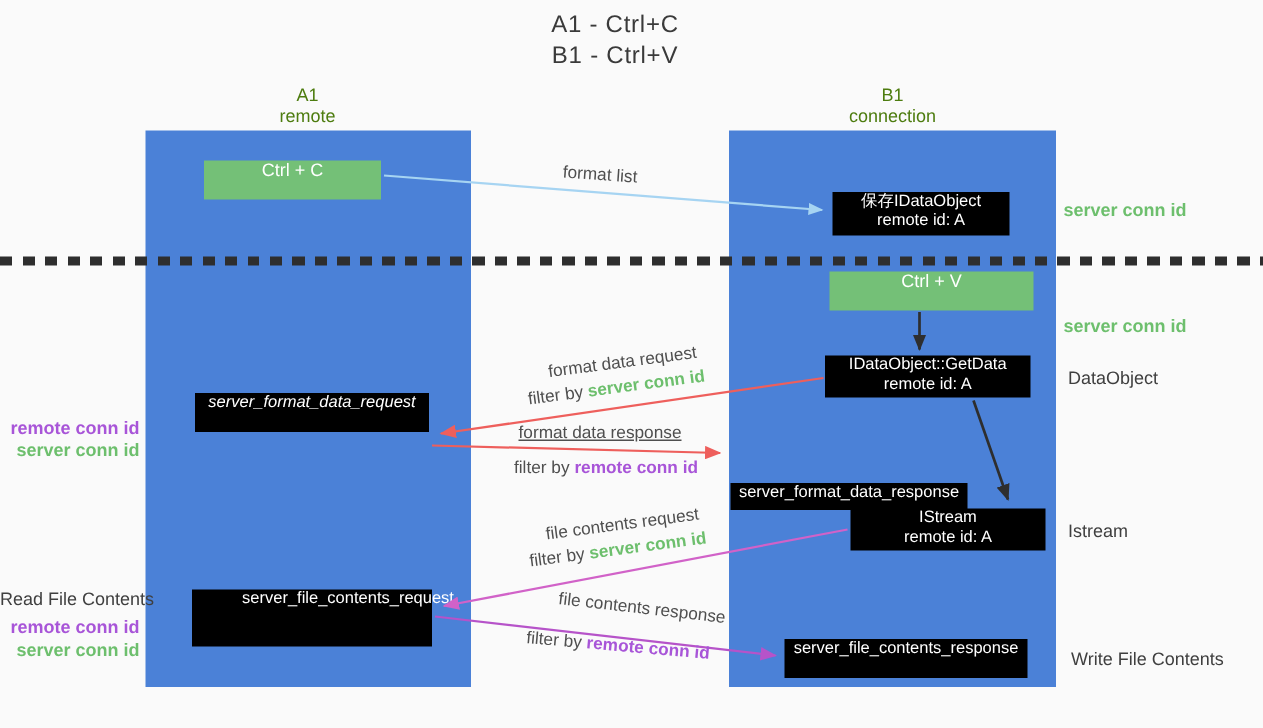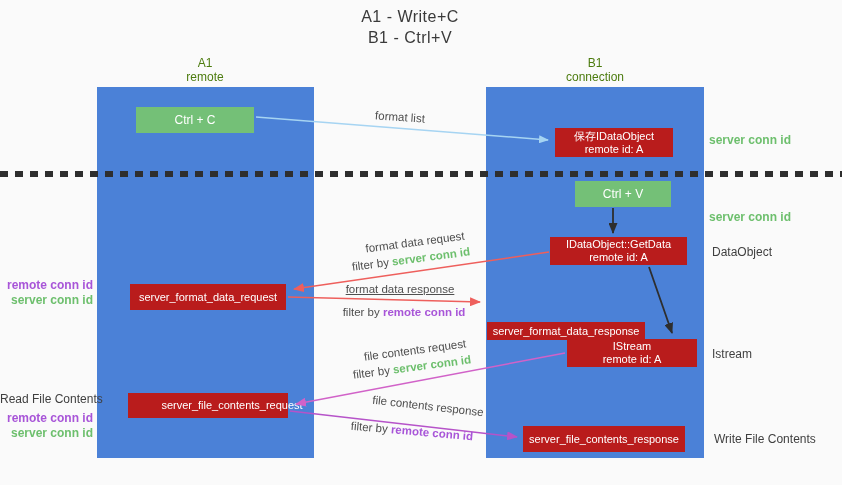--- a/index.html
+++ b/index.html
@@ -18,41 +18,41 @@
   }
   .col-header {
     font-size: 12px; color: #4d7c0f; text-align: center; line-height: 14px;
   }
   .lifeline { background: #4b81d7; }
   .divider {
     height: 6px; width: 842px;
     background: repeating-linear-gradient(90deg, #2e2e2e 0 8px, transparent 8px 15px);
   }
   .box {
-    display: flex; align-items: center; justify-content: center;
+    display: flex; align-items: flex-start; justify-content: center;
     color: #ffffff; text-align: center; line-height: 13px;
   }
   .box-green { background: #74c077; font-size: 12px; }
-  .box-orange { background: #b91c1c; font-size: 11px; }
+  .box-orange { background: #000000; font-size: 11px; }
   .box .two-line { line-height: 13px; }
   .lbl { font-size: 11.5px; color: #4f4f4f; white-space: nowrap; transform-origin: center; }
   .lbl-center { transform: translate(-50%, -50%); }
   .green-t { color: #6dbf6d; font-weight: 700; }
   .purple-t { color: #a855d8; font-weight: 700; }
   .side-plain { font-size: 12px; color: #3f3f3f; white-space: nowrap; }
   .side-bold { font-size: 12px; font-weight: 700; white-space: nowrap; }
   .left-rail { left: 0; width: 93px; text-align: right; }
   svg.arrows { position: absolute; left: 0; top: 0; pointer-events: none; }
 </style>
 </head>
 <body>
 
 <div id="canvas">
 
-  <div class="abs title-line" style="left:330px; top:8px;">A1 - Write+C</div>
+  <div class="abs title-line" style="left:330px; top:8px;">A1 - Ctrl+C</div>
   <div class="abs title-line" style="left:330px; top:29px;">B1 - Ctrl+V</div>
 
   <div class="abs col-header" style="left:145px; top:56px; width:120px;">
     <div>A1</div>
     <div>remote</div>
   </div>
   <div class="abs col-header" style="left:535px; top:56px; width:120px;">
     <div>B1</div>
     <div>connection</div>
   </div>
@@ -66,47 +66,47 @@
     <span>Ctrl + C</span>
   </div>
 
   <div class="abs box box-orange" style="left:555px; top:128px; width:118px; height:29px;">
     <div class="two-line">
       <div>保存IDataObject</div>
       <div>remote id: A</div>
     </div>
   </div>
 
-  <div class="abs box box-green" style="left:553px; top:181px; width:96px; height:26px;margin-left:22px;">
+  <div class="abs box box-green" style="left:553px; top:181px; width:136px; height:26px;">
     <span>Ctrl + V</span>
   </div>
 
   <div class="abs box box-orange" style="left:550px; top:237px; width:137px; height:28px;">
     <div class="two-line">
       <div>IDataObject::GetData</div>
       <div>remote id: A</div>
     </div>
   </div>
 
-  <div class="abs box box-orange" style="left:130px; top:284px; width:156px; height:26px;">
+  <div class="abs box box-orange" style="left:130px; top:262px; width:156px; height:26px;font-style:italic;">
     <span>server_format_data_request</span>
   </div>
 
   <div class="abs box box-orange" style="left:487px; top:290px; width:158px; height:18px;margin-top:32px;">
     <span>server_format_data_response</span>
   </div>
 
   <div class="abs box box-orange" style="left:567px; top:339px; width:130px; height:28px;">
     <div class="two-line">
       <div>IStream</div>
       <div>remote id: A</div>
     </div>
   </div>
 
-  <div class="abs box box-orange" style="left:128px; top:393px; width:160px; height:25px;padding-left:48px;">
+  <div class="abs box box-orange" style="left:128px; top:393px; width:160px; height:38px;padding-left:48px;">
     <span>server_file_contents_request</span>
   </div>
 
   <div class="abs box box-orange" style="left:523px; top:426px; width:162px; height:26px;">
     <span>server_file_contents_response</span>
   </div>
 
   <svg class="arrows" width="842" height="485" viewBox="0 0 842 485">
     <defs>
       <marker id="m-blue" markerWidth="10" markerHeight="8" refX="9" refY="4" orient="auto" markerUnits="userSpaceOnUse">

